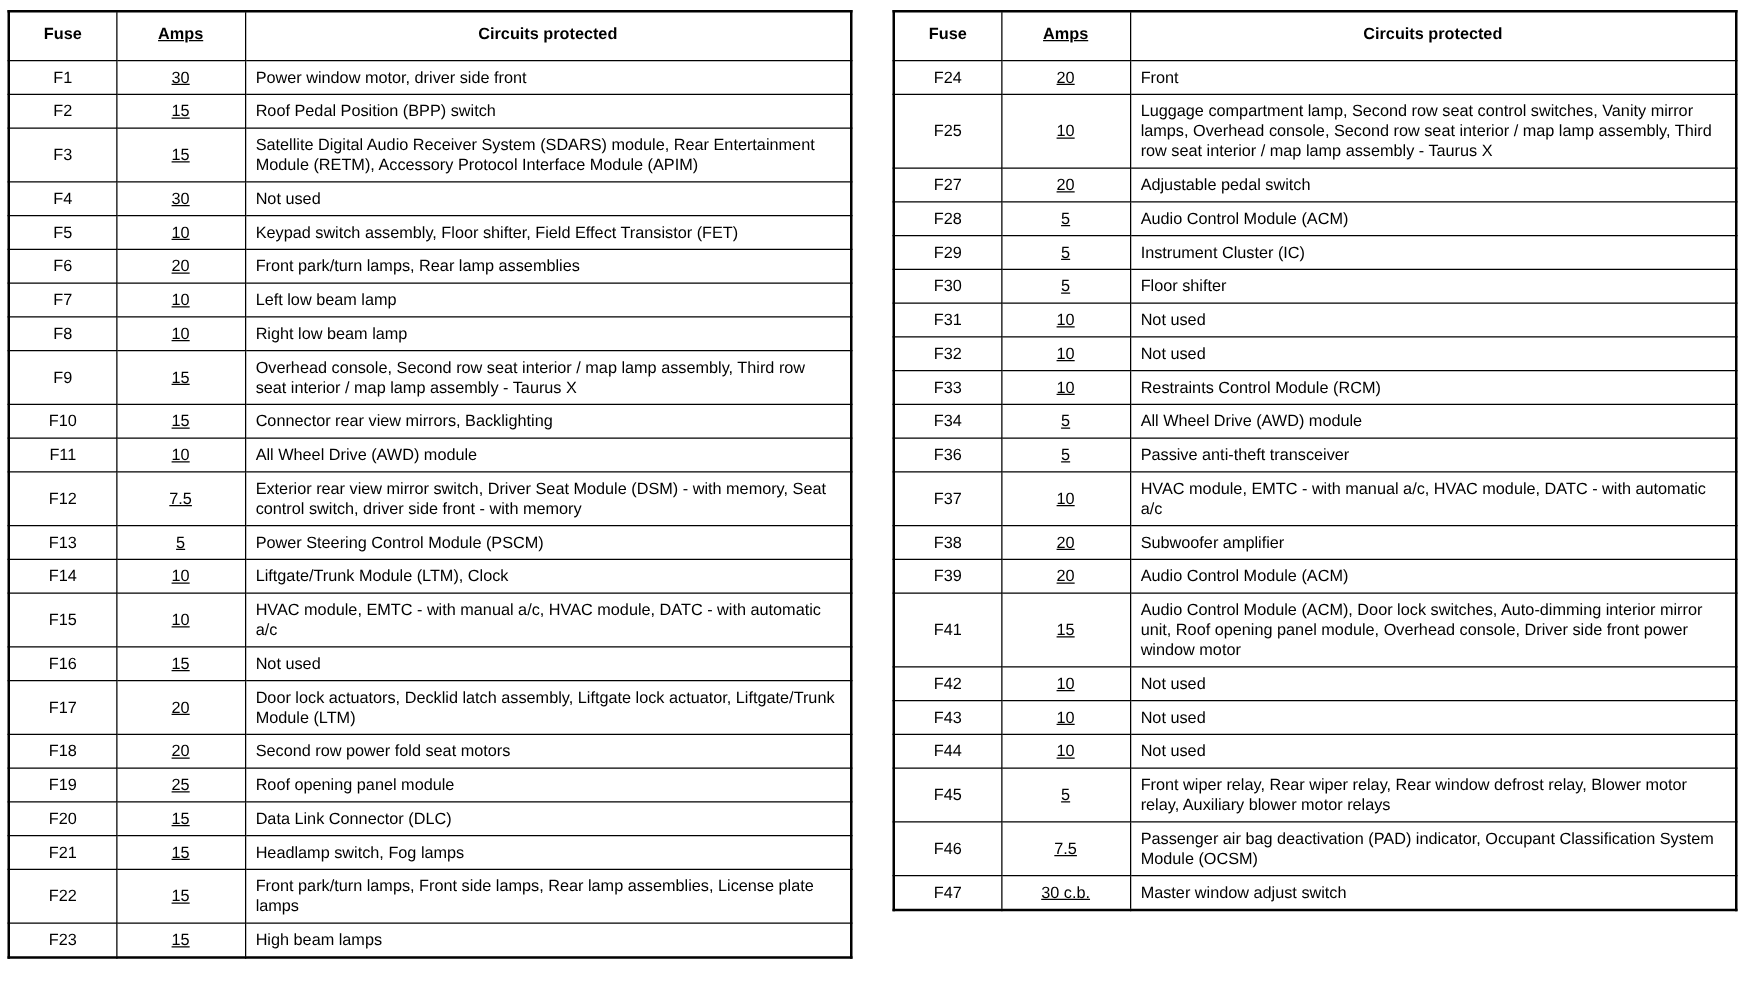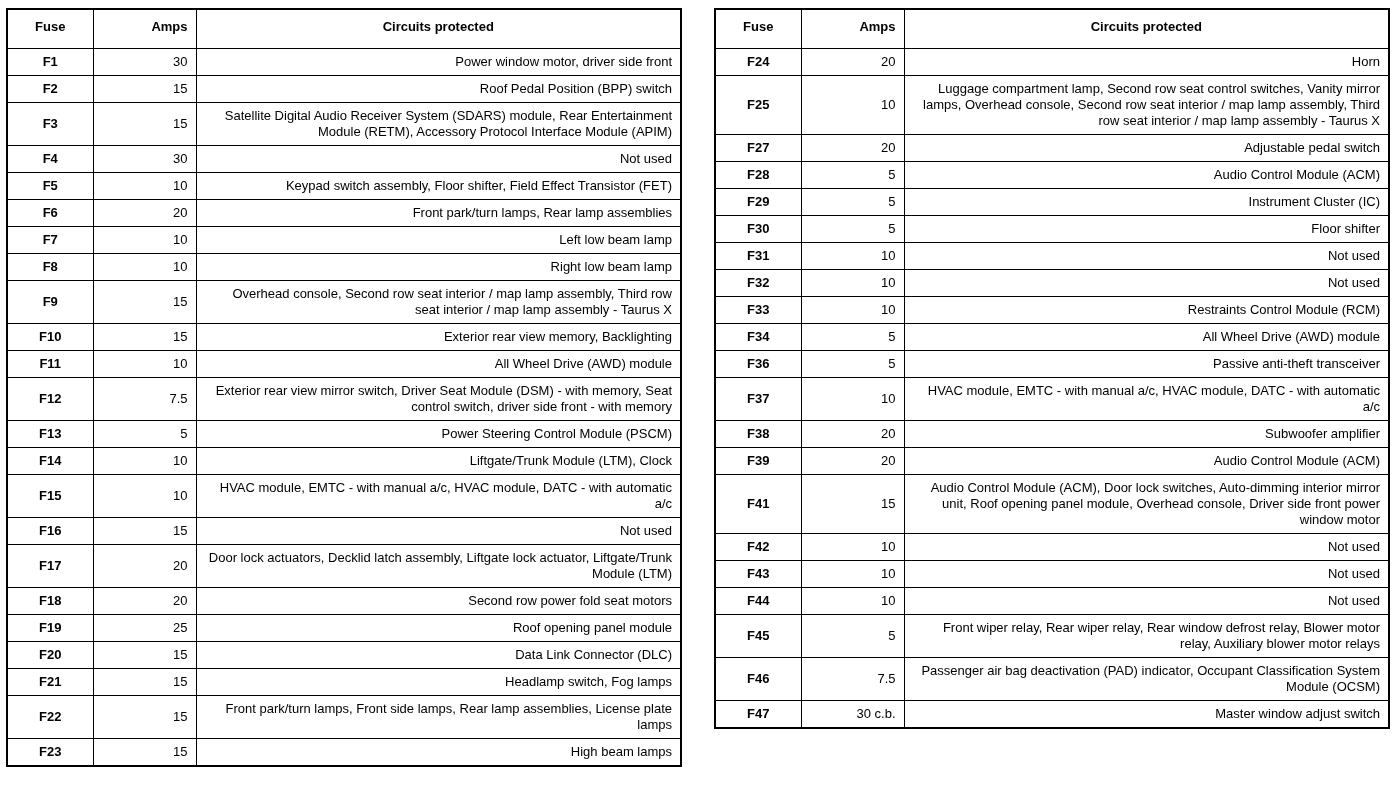--- a/index.html
+++ b/index.html
@@ -33,25 +33,25 @@
     padding: 5px 8px;
     vertical-align: middle;
     box-sizing: border-box;
   }
   table.fuse-table th {
     font-weight: bold;
     padding-top: 9px;
     padding-bottom: 13px;
   }
   .col-fuse  { width: 86px;  text-align: center; }
-  .col-amps  { width: 103px; text-align: right; }
+  .col-amps  { width: 103px; text-align: center; text-decoration: underline; }
   .col-circ  { text-align: left; }
-  td.col-fuse { font-weight: bold; }
+  td.col-fuse { font-weight: normal; }
   th.col-circ { text-align: center; padding-left: 10px; }
-  td.col-circ { padding-left: 10px; padding-right: 10px; text-align: right; }
+  td.col-circ { padding-left: 10px; padding-right: 10px; }
 </style>
 </head>
 <body>
 
 <div class="page">
   <table class="fuse-table">
       <thead>
         <tr>
           <th class="col-fuse">Fuse</th>
           <th class="col-amps">Amps</th>
@@ -100,21 +100,21 @@
           <td class="col-circ">Right low beam lamp</td>
         </tr>
         <tr>
           <td class="col-fuse">F9</td>
           <td class="col-amps">15</td>
           <td class="col-circ">Overhead console, Second row seat interior / map lamp assembly, Third row seat interior / map lamp assembly - Taurus X</td>
         </tr>
         <tr>
           <td class="col-fuse">F10</td>
           <td class="col-amps">15</td>
-          <td class="col-circ">Exterior rear view memory, Backlighting</td>
+          <td class="col-circ">Connector rear view mirrors, Backlighting</td>
         </tr>
         <tr>
           <td class="col-fuse">F11</td>
           <td class="col-amps">10</td>
           <td class="col-circ">All Wheel Drive (AWD) module</td>
         </tr>
         <tr>
           <td class="col-fuse">F12</td>
           <td class="col-amps">7.5</td>
           <td class="col-circ">Exterior rear view mirror switch, Driver Seat Module (DSM) - with memory, Seat control switch, driver side front - with memory</td>
@@ -181,21 +181,21 @@
         <tr>
           <th class="col-fuse">Fuse</th>
           <th class="col-amps">Amps</th>
           <th class="col-circ">Circuits protected</th>
         </tr>
       </thead>
       <tbody>
         <tr>
           <td class="col-fuse">F24</td>
           <td class="col-amps">20</td>
-          <td class="col-circ">Horn</td>
+          <td class="col-circ">Front</td>
         </tr>
         <tr>
           <td class="col-fuse">F25</td>
           <td class="col-amps">10</td>
           <td class="col-circ">Luggage compartment lamp, Second row seat control switches, Vanity mirror lamps, Overhead console, Second row seat interior / map lamp assembly, Third row seat interior / map lamp assembly - Taurus X</td>
         </tr>
         <tr>
           <td class="col-fuse">F27</td>
           <td class="col-amps">20</td>
           <td class="col-circ">Adjustable pedal switch</td>

